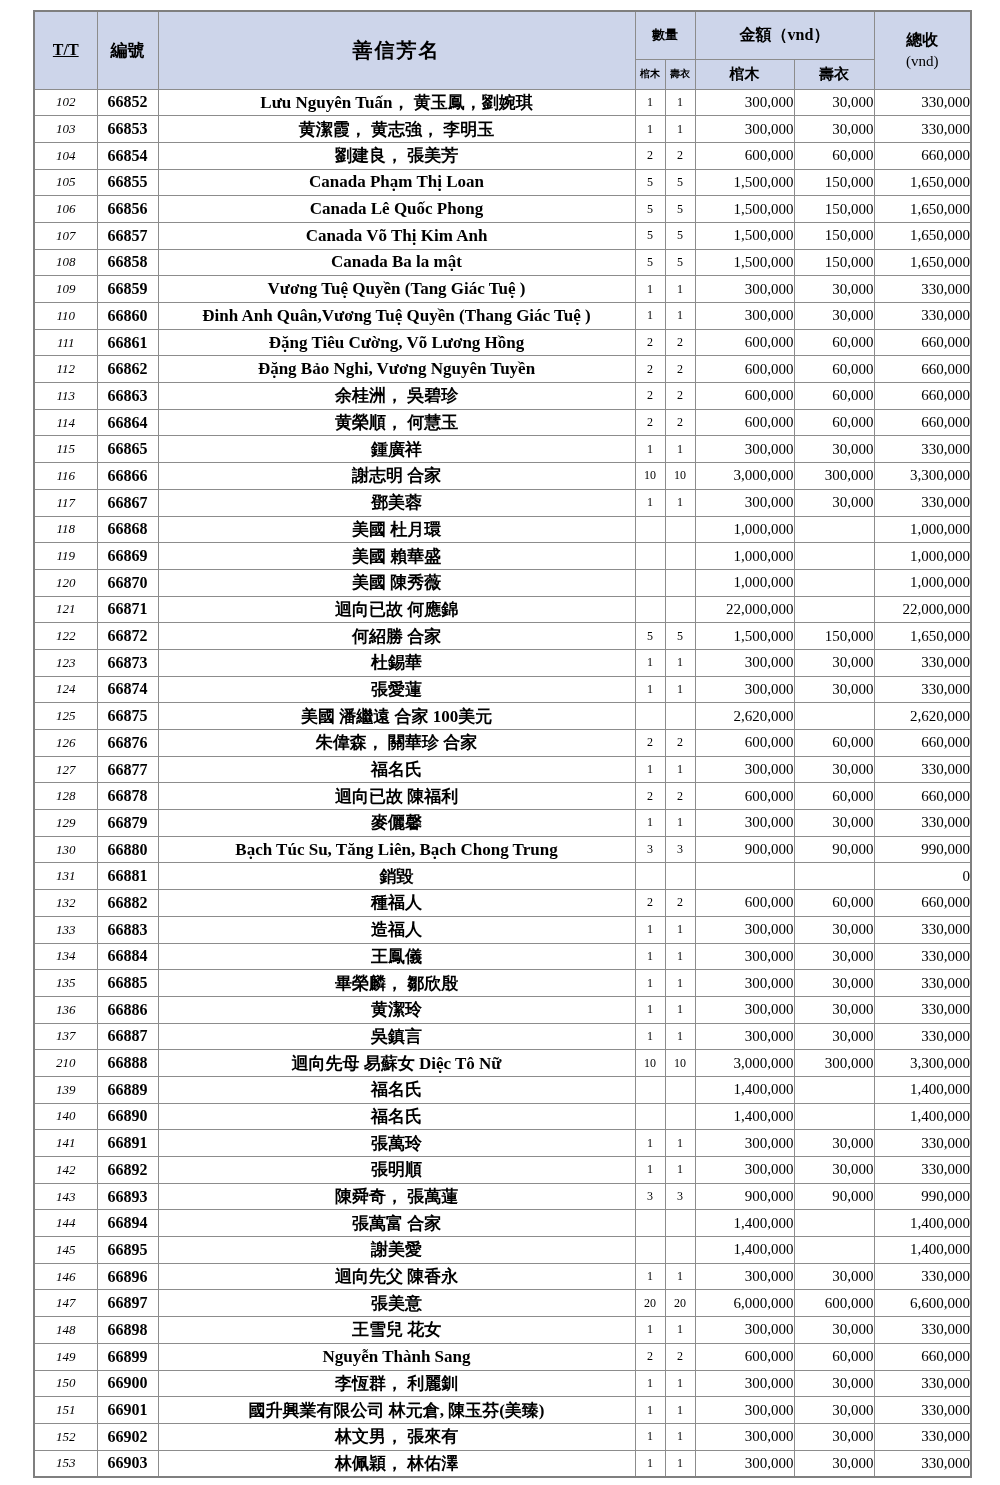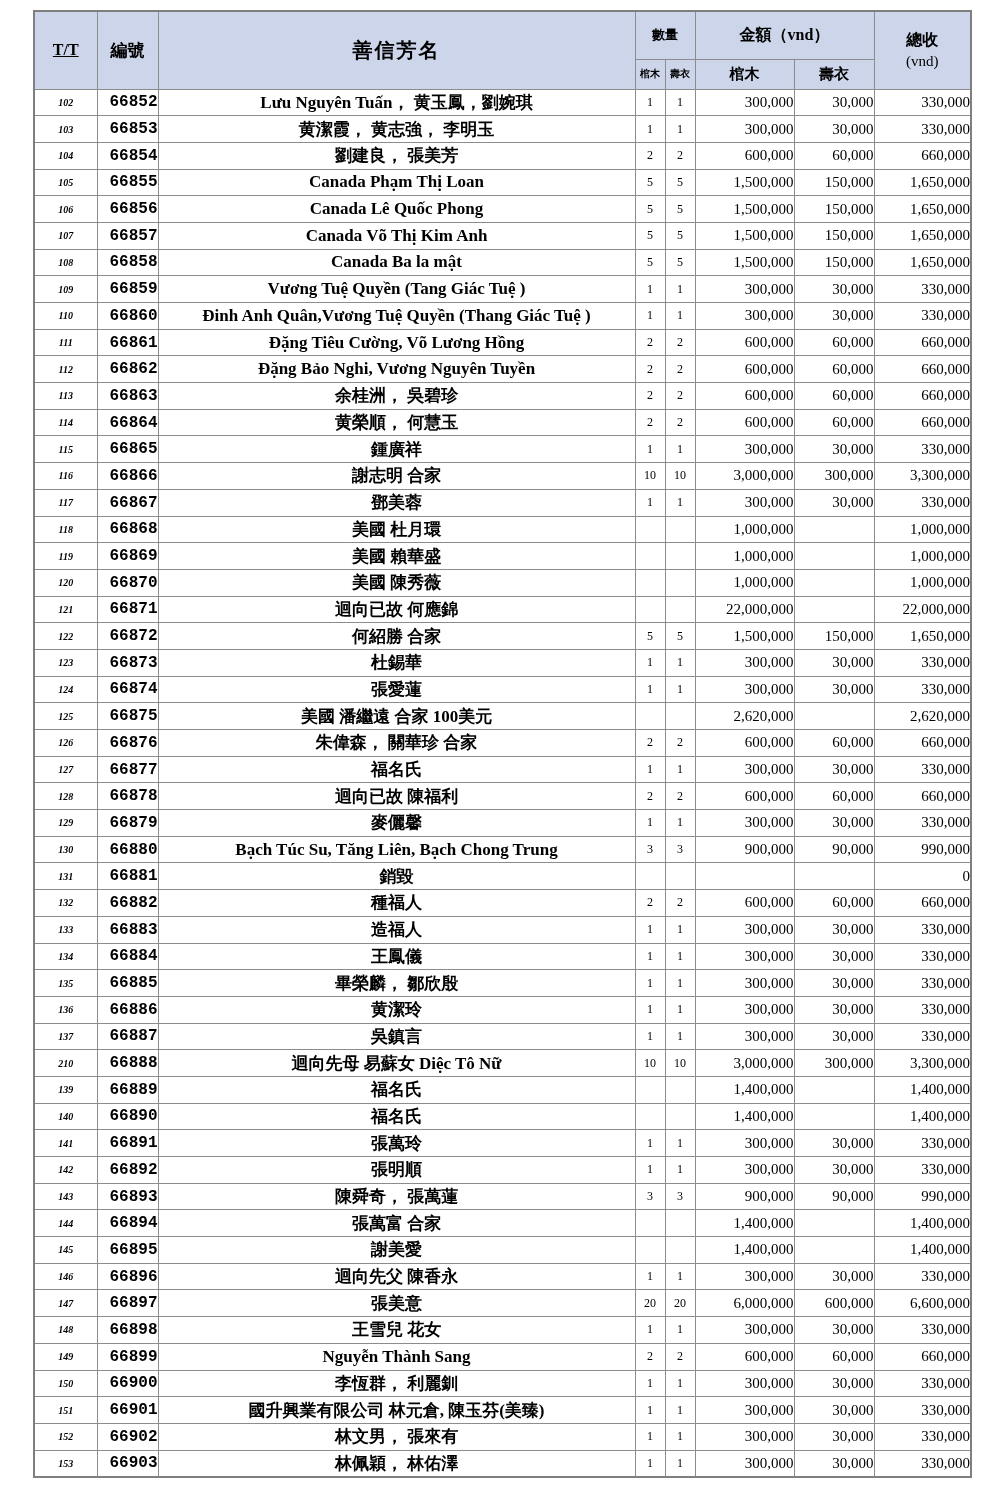--- a/index.html
+++ b/index.html
@@ -39,22 +39,22 @@
   .h-tt   { font-size: 16px; text-decoration: underline; }
   .h-id   { font-size: 17px; }
   .h-name { font-size: 20px; letter-spacing: 2px; }
   .h-qty  { font-size: 13px; }
   .h-amt  { font-size: 16px; margin-left: 41px; }
   .h-total{ font-size: 16px; line-height: 1.35; }
   .h-total .sub-line { font-weight: normal; font-size: 15px; display: block; }
   .h-sub-small { font-size: 10px; font-weight: bold; }
   .h-sub  { font-size: 15px; }
   tbody tr { height: 26.7px; }
-  td.tt  { font-style: italic; font-size: 10px; text-align: center; font-weight: bold; }
-  td.id  { font-weight: bold; font-size: 16px; text-align: right; font-family: Liberation Mono, monospace; }
+  td.tt  { font-style: italic; font-size: 13px; text-align: center; }
+  td.id  { font-weight: bold; font-size: 16px; text-align: center; }
   td.nm  { font-weight: bold; font-size: 17px; text-align: center; padding-left: 4px; white-space: nowrap; }
   td.q   { font-size: 12px; text-align: center; }
   td.amt { font-size: 15px; text-align: right; padding-right: 7px; white-space: nowrap; }
 </style>
 </head>
 <body>
 
 <div class="page">
   <table class="ledger">
     <colgroup>

